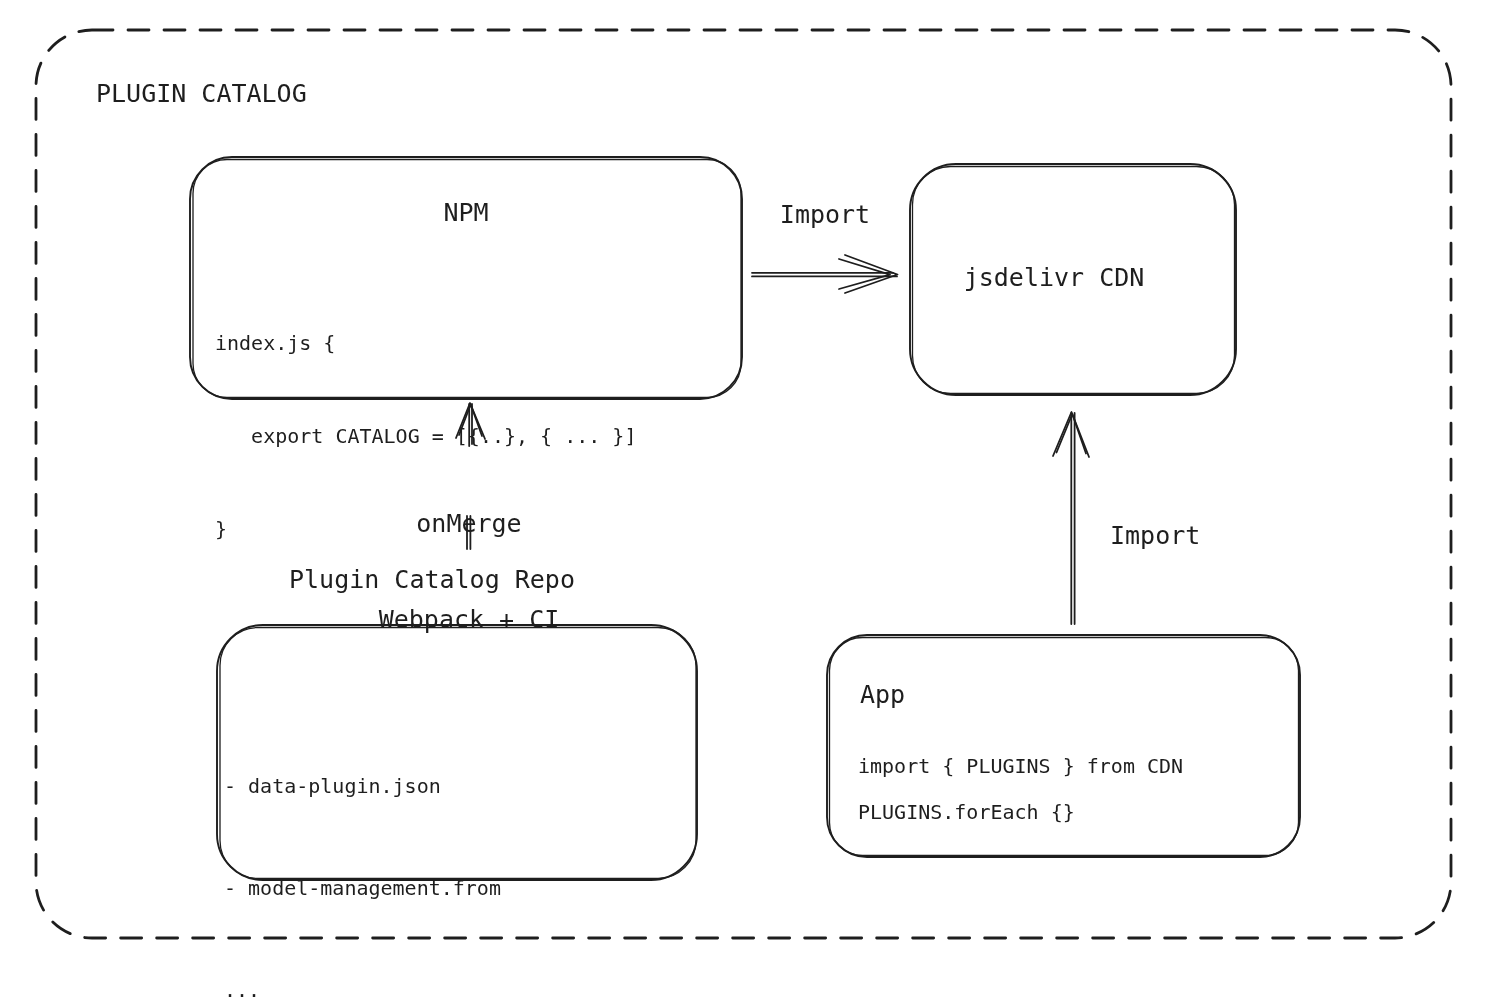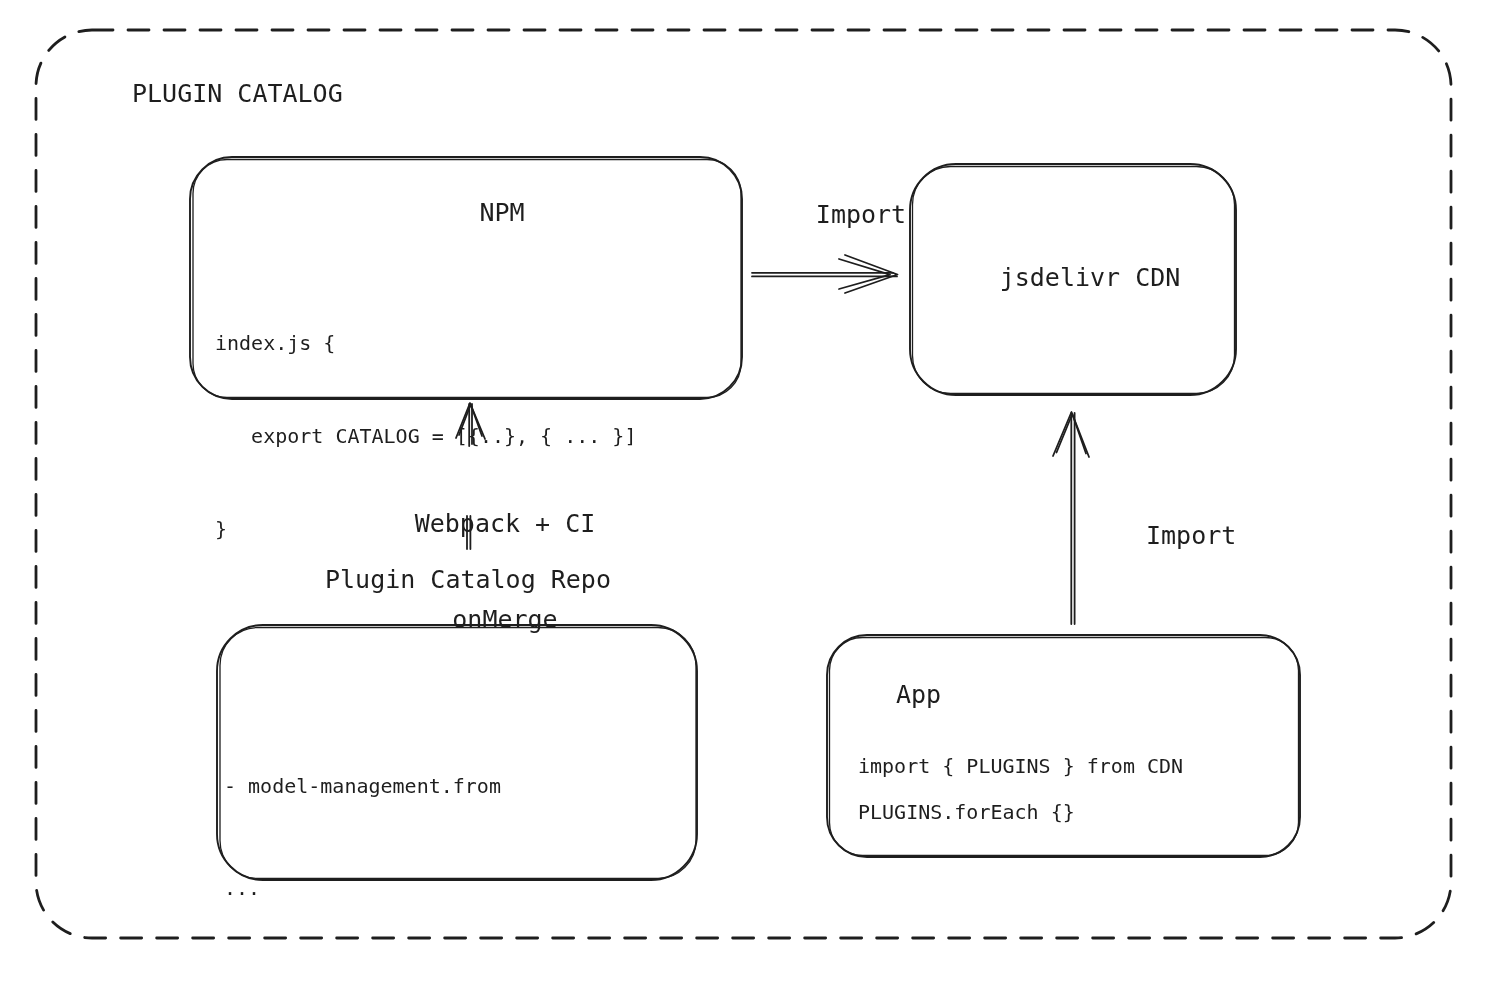--- a/index.html
+++ b/index.html
@@ -6,21 +6,21 @@
   .stage{
     position:relative;
     width:1506px;height:1002px;
     background:#ffffff;
     font-family:"DejaVu Sans Mono","Liberation Mono",monospace;
     color:#1e1e1e;
     overflow:hidden;
   }
   .shapes{position:absolute;left:0;top:0;}
   .t{position:absolute;white-space:pre;}
-  .label{font-size:25px;line-height:32px;margin-left:36px;}
+  .label{font-size:25px;line-height:32px;}
   .code{font-size:20px;line-height:31px;}
   .center{text-align:center;}
   .lh34{line-height:34px;}
 </style>
 </head>
 <body>
 
 <div class="stage">
 
   <svg class="shapes" width="1506" height="1002" viewBox="0 0 1506 1002">
@@ -83,26 +83,27 @@
     <div>index.js {</div>
     <div>   export CATALOG = [{..}, { ... }]</div>
     <div>}</div>
   </div>
 
   <div class="t label center" style="left:752px;top:199px;width:146px;">Import</div>
 
   <div class="t label center" style="left:910px;top:262px;width:288px;">jsdelivr CDN</div>
 
   <div class="t label center" style="left:331px;top:444px;width:276px;">
+    <div>onMerge</div>
     <div>Webpack + CI</div>
-    <div>onMerge</div>
   </div>
 
   <div class="t label" style="left:289px;top:564px;">Plugin Catalog Repo</div>
   <div class="t code lh34" style="left:224px;top:701px;">
+    <div>- data-plugin.json</div>
     <div>- model-management.from</div>
     <div>...</div>
   </div>
 
   <div class="t label" style="left:860px;top:679px;">App</div>
   <div class="t code" style="left:858px;top:735px;margin-top:16px;">import { PLUGINS } from CDN</div>
   <div class="t code" style="left:858px;top:797px;">PLUGINS.forEach {}</div>
 
   <div class="t label" style="left:1110px;top:520px;">Import</div>
 

